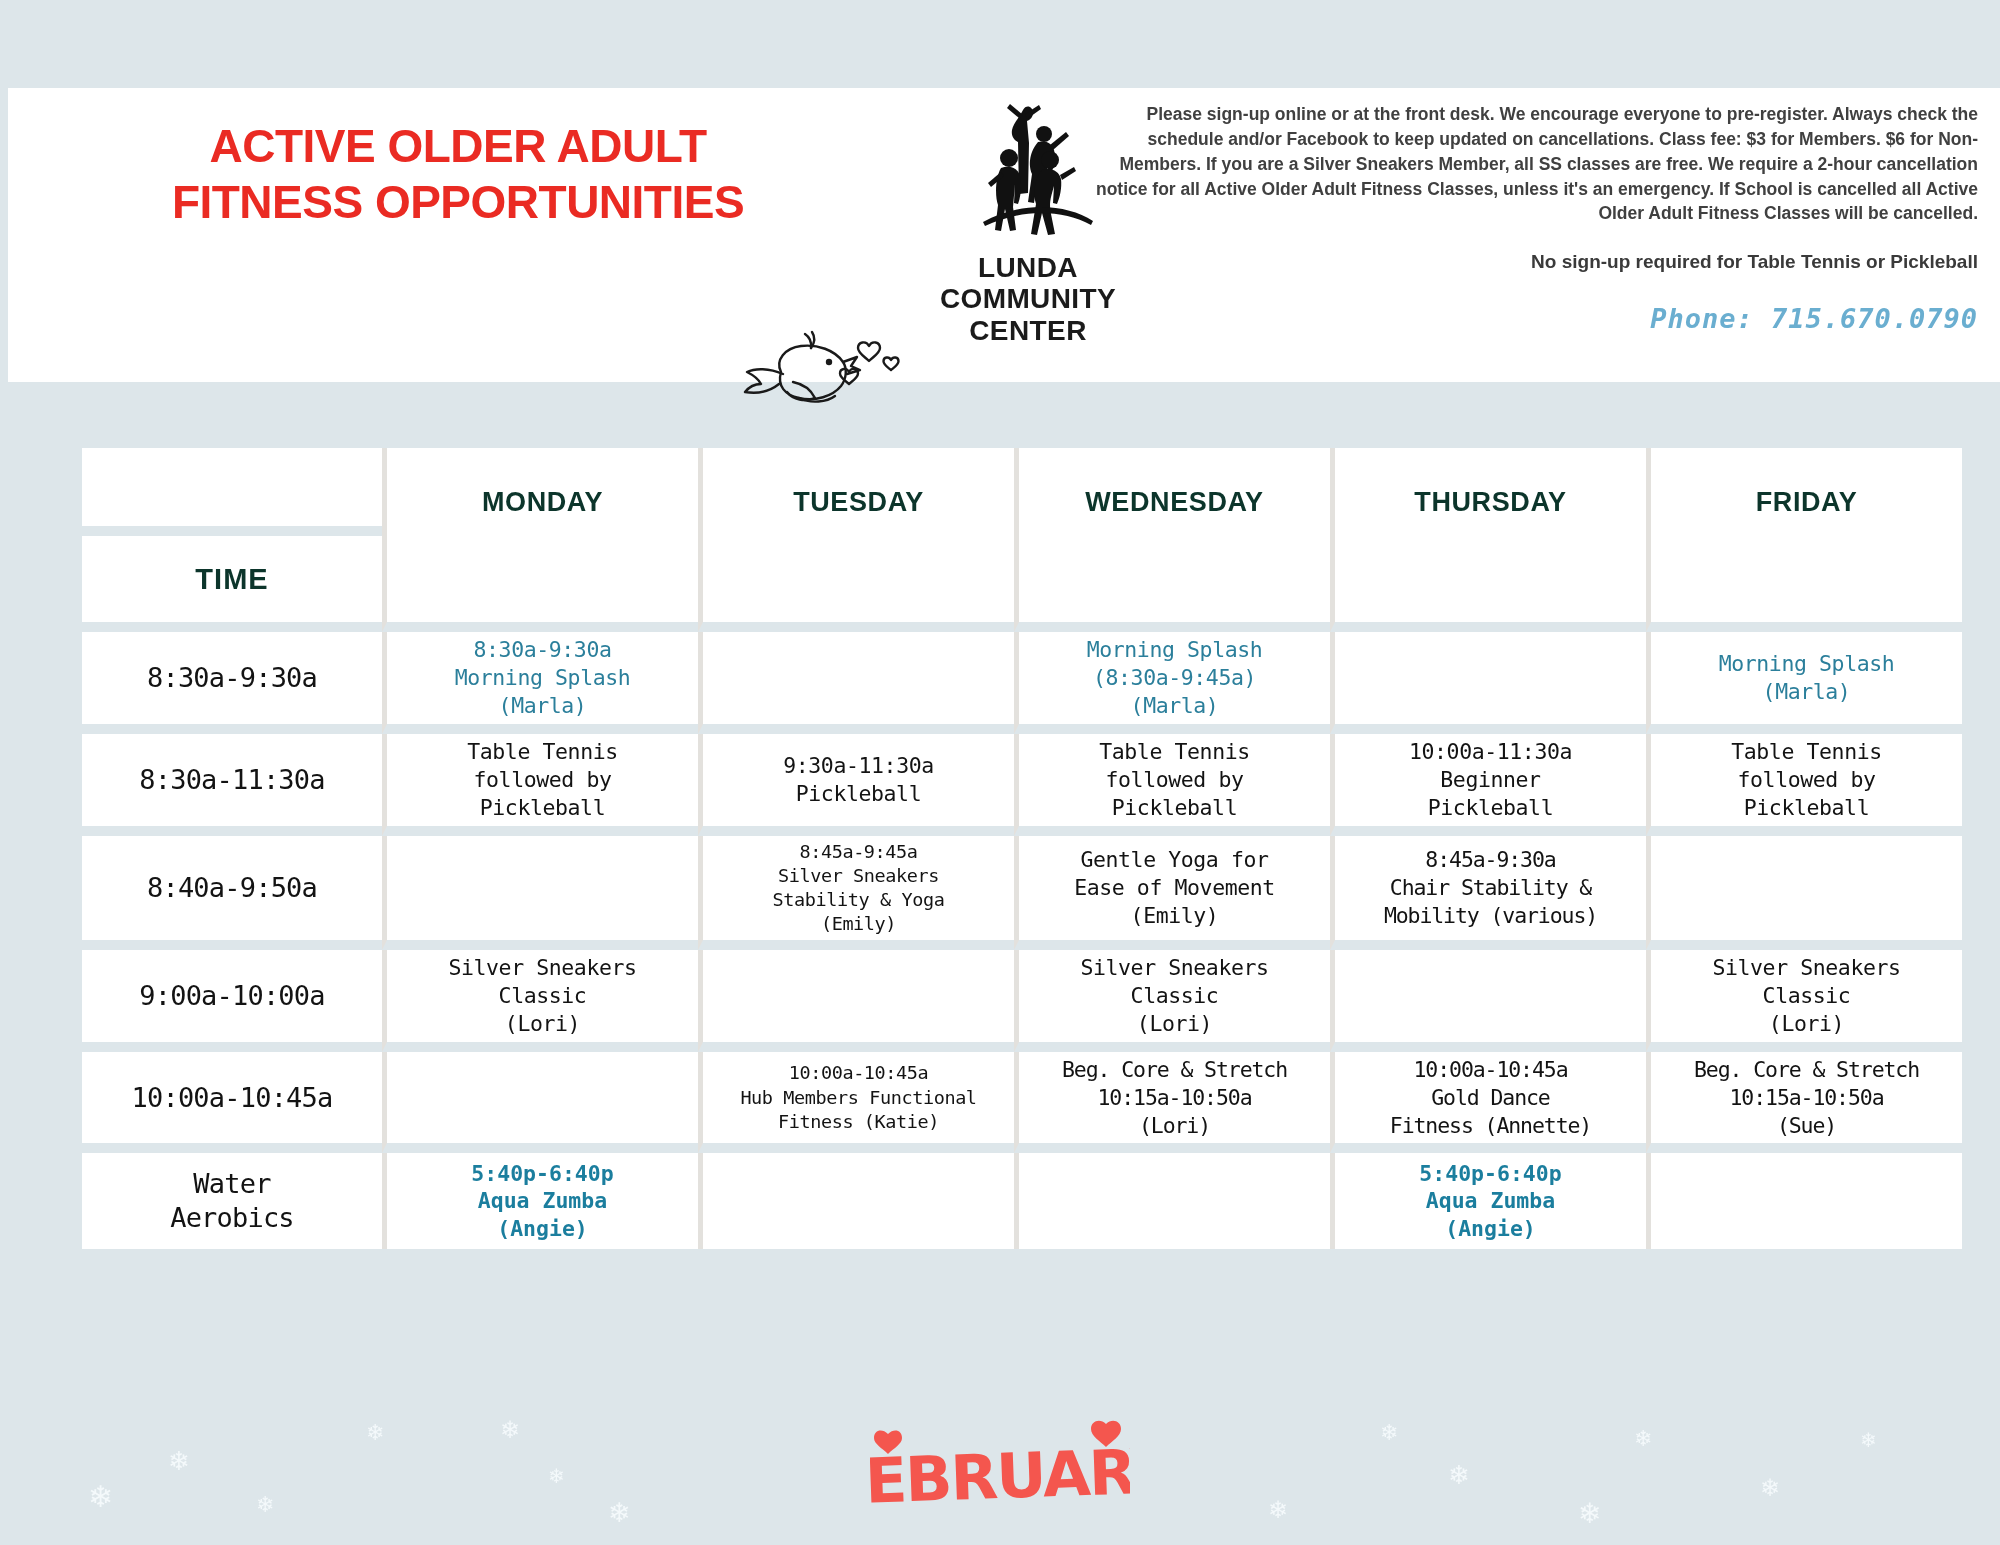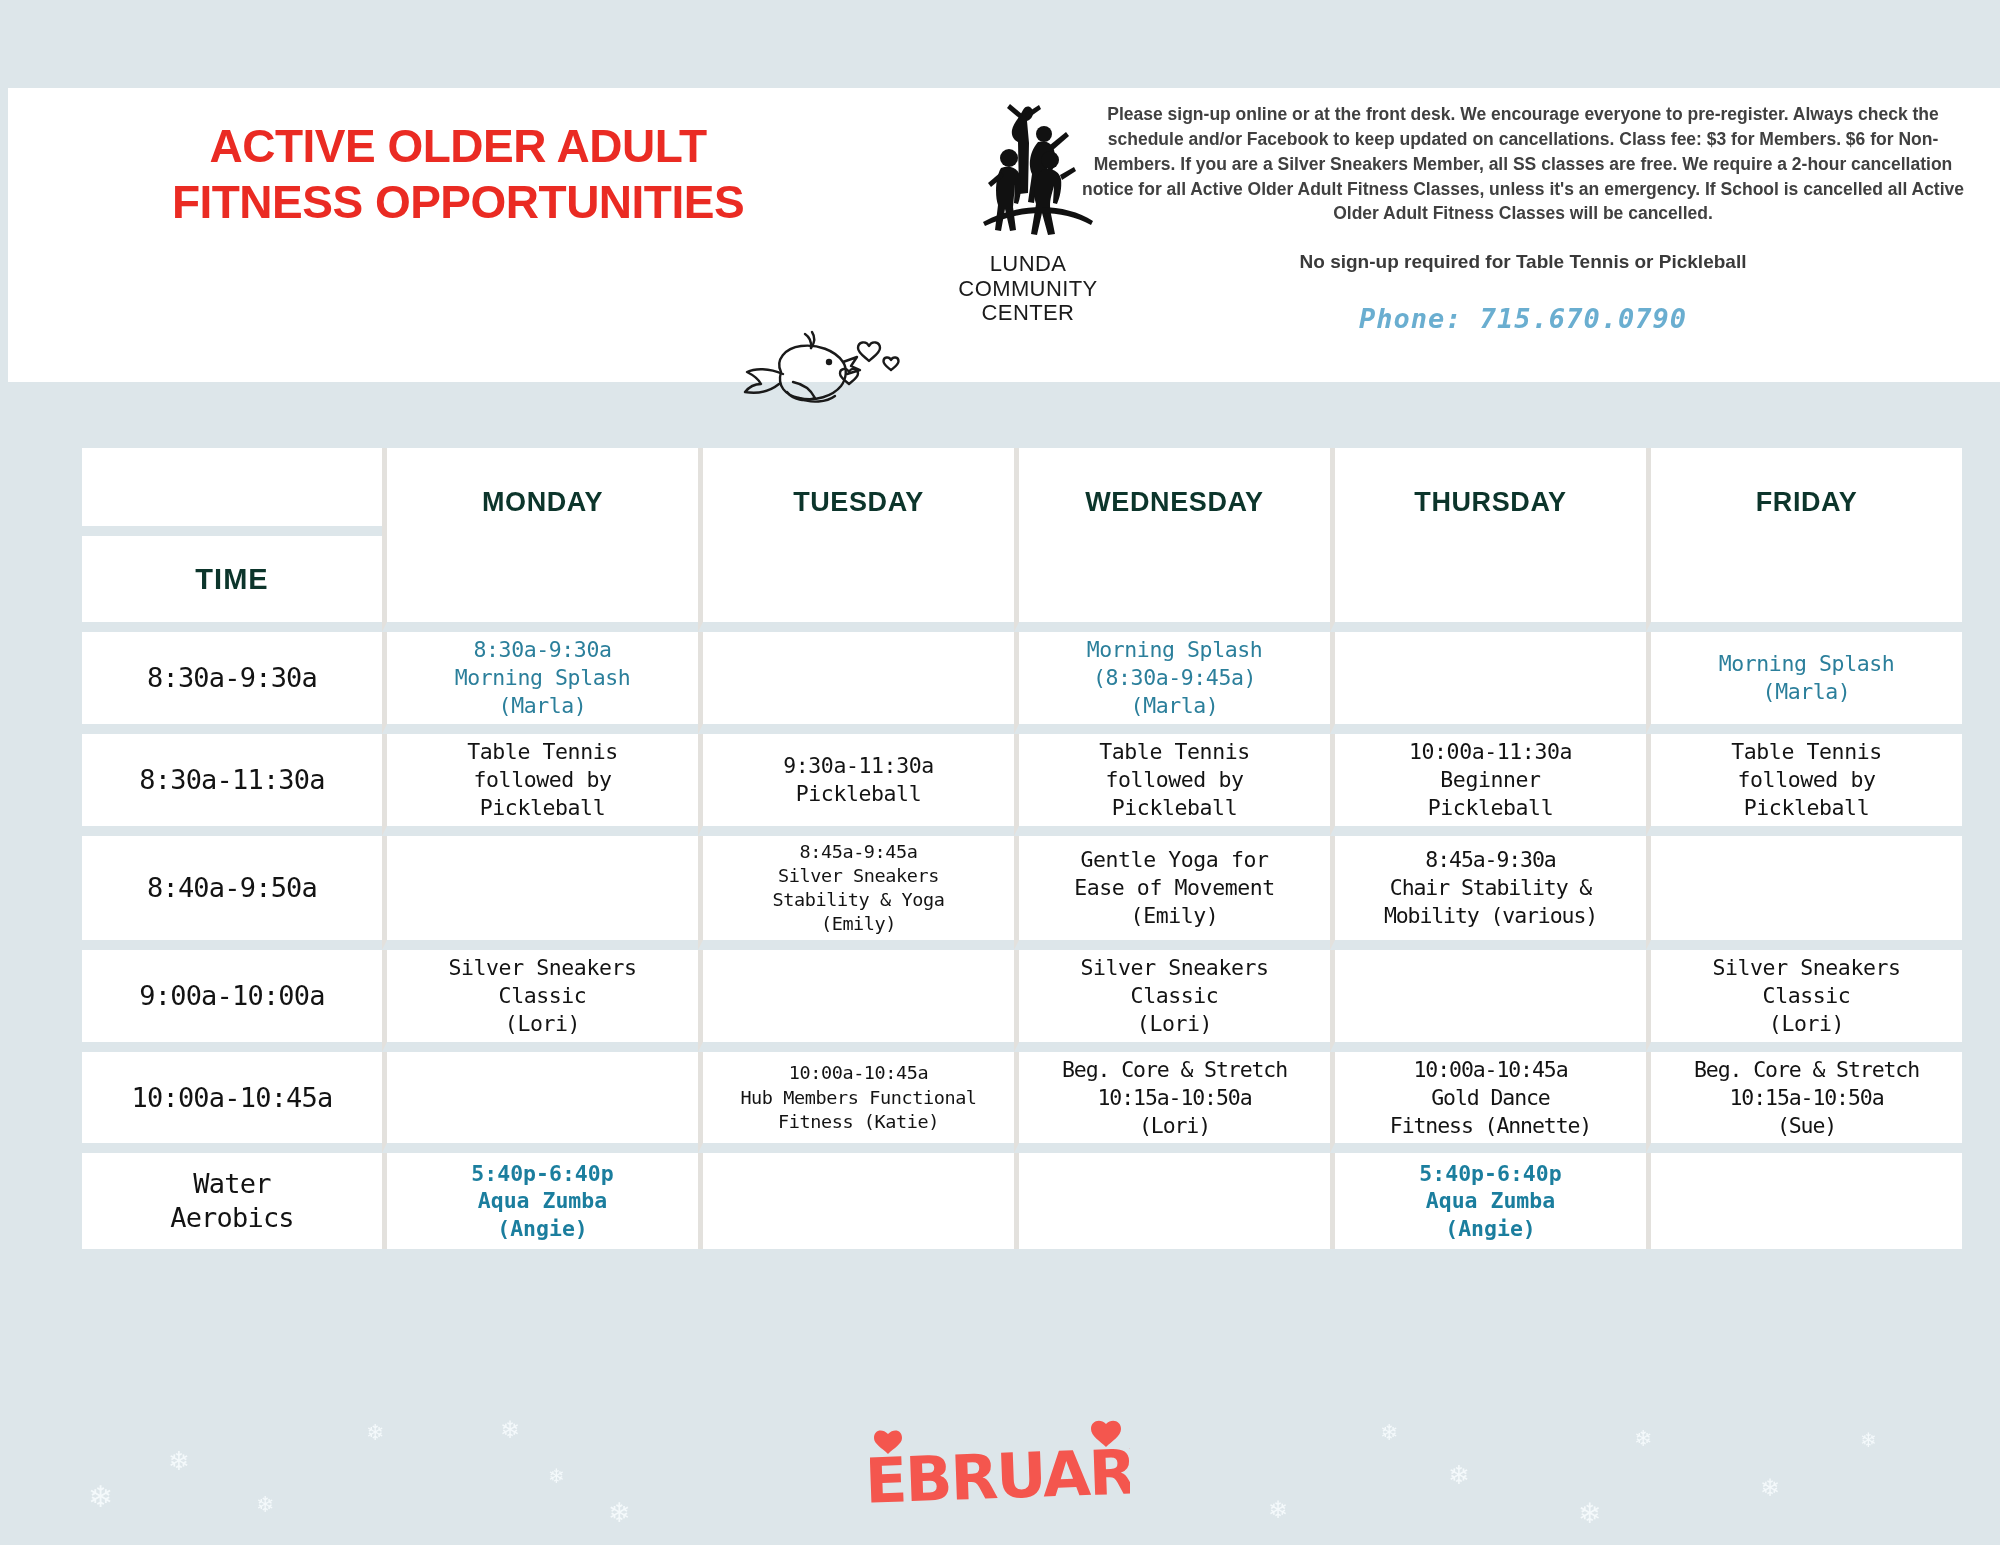--- a/index.html
+++ b/index.html
@@ -49,34 +49,34 @@
   
   .logo-wrap {
     position: absolute;
     left: 930px; top: 8px;
     width: 180px; height: 250px;
     text-align: center;
   }
   .logo-mark { display: block; margin: 0 auto; }
   .logo-text {
     font-family: "Liberation Sans", sans-serif;
-    font-weight: normal;
+    font-weight: bold;
     color: #1b1b1b;
-    font-size: 22px;
+    font-size: 28px;
     line-height: 1.12;
     letter-spacing: 0.4px;
     margin-top: -4px;
   }
 
   
   .info-block {
     position: absolute;
     left: 1060px; top: 14px;
     width: 910px;
-    text-align: center;
+    text-align: right;
   }
   .info-para {
     font-family: "Liberation Sans", sans-serif;
     font-weight: bold;
     font-size: 17.5px;
     line-height: 1.42;
     color: #404040;
   }
   .info-sub {
     margin-top: 22px;

